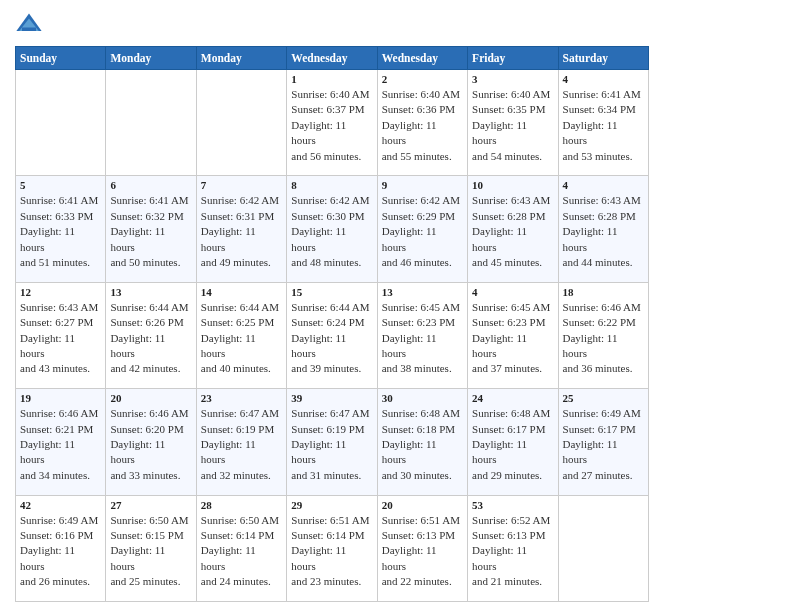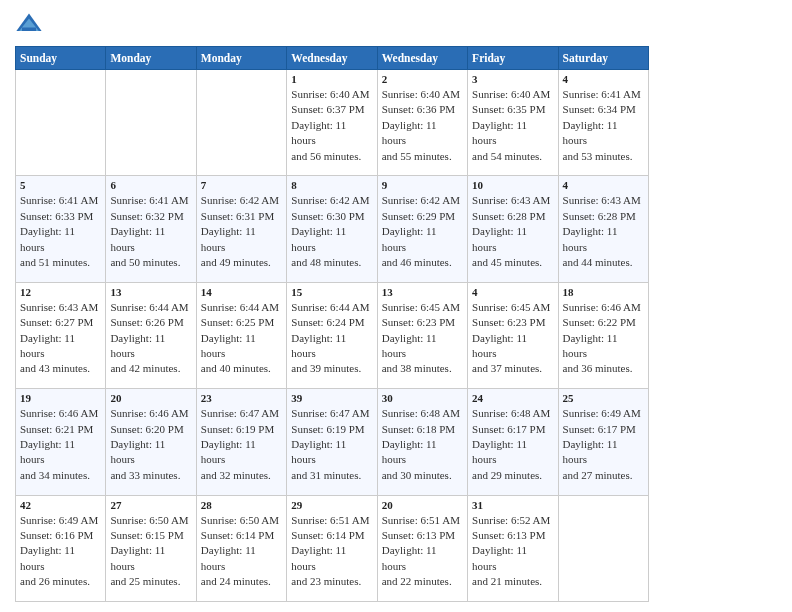--- a/index.html
+++ b/index.html
@@ -347,21 +347,21 @@
 and 23 minutes.</div>
           </td>
           <td>
             <span class="day-num">20</span>
             <div class="day-info" style="white-space: pre-line;">Sunrise: 6:51 AM
 Sunset: 6:13 PM
 Daylight: 11 hours
 and 22 minutes.</div>
           </td>
           <td>
-            <span class="day-num">31</span>
+            <span class="day-num">53</span>
             <div class="day-info" style="white-space: pre-line;">Sunrise: 6:52 AM
 Sunset: 6:13 PM
 Daylight: 11 hours
 and 21 minutes.</div>
           </td>
           <td class="empty"></td>
         </tr>
       </tbody>
   </table>
 </div>

